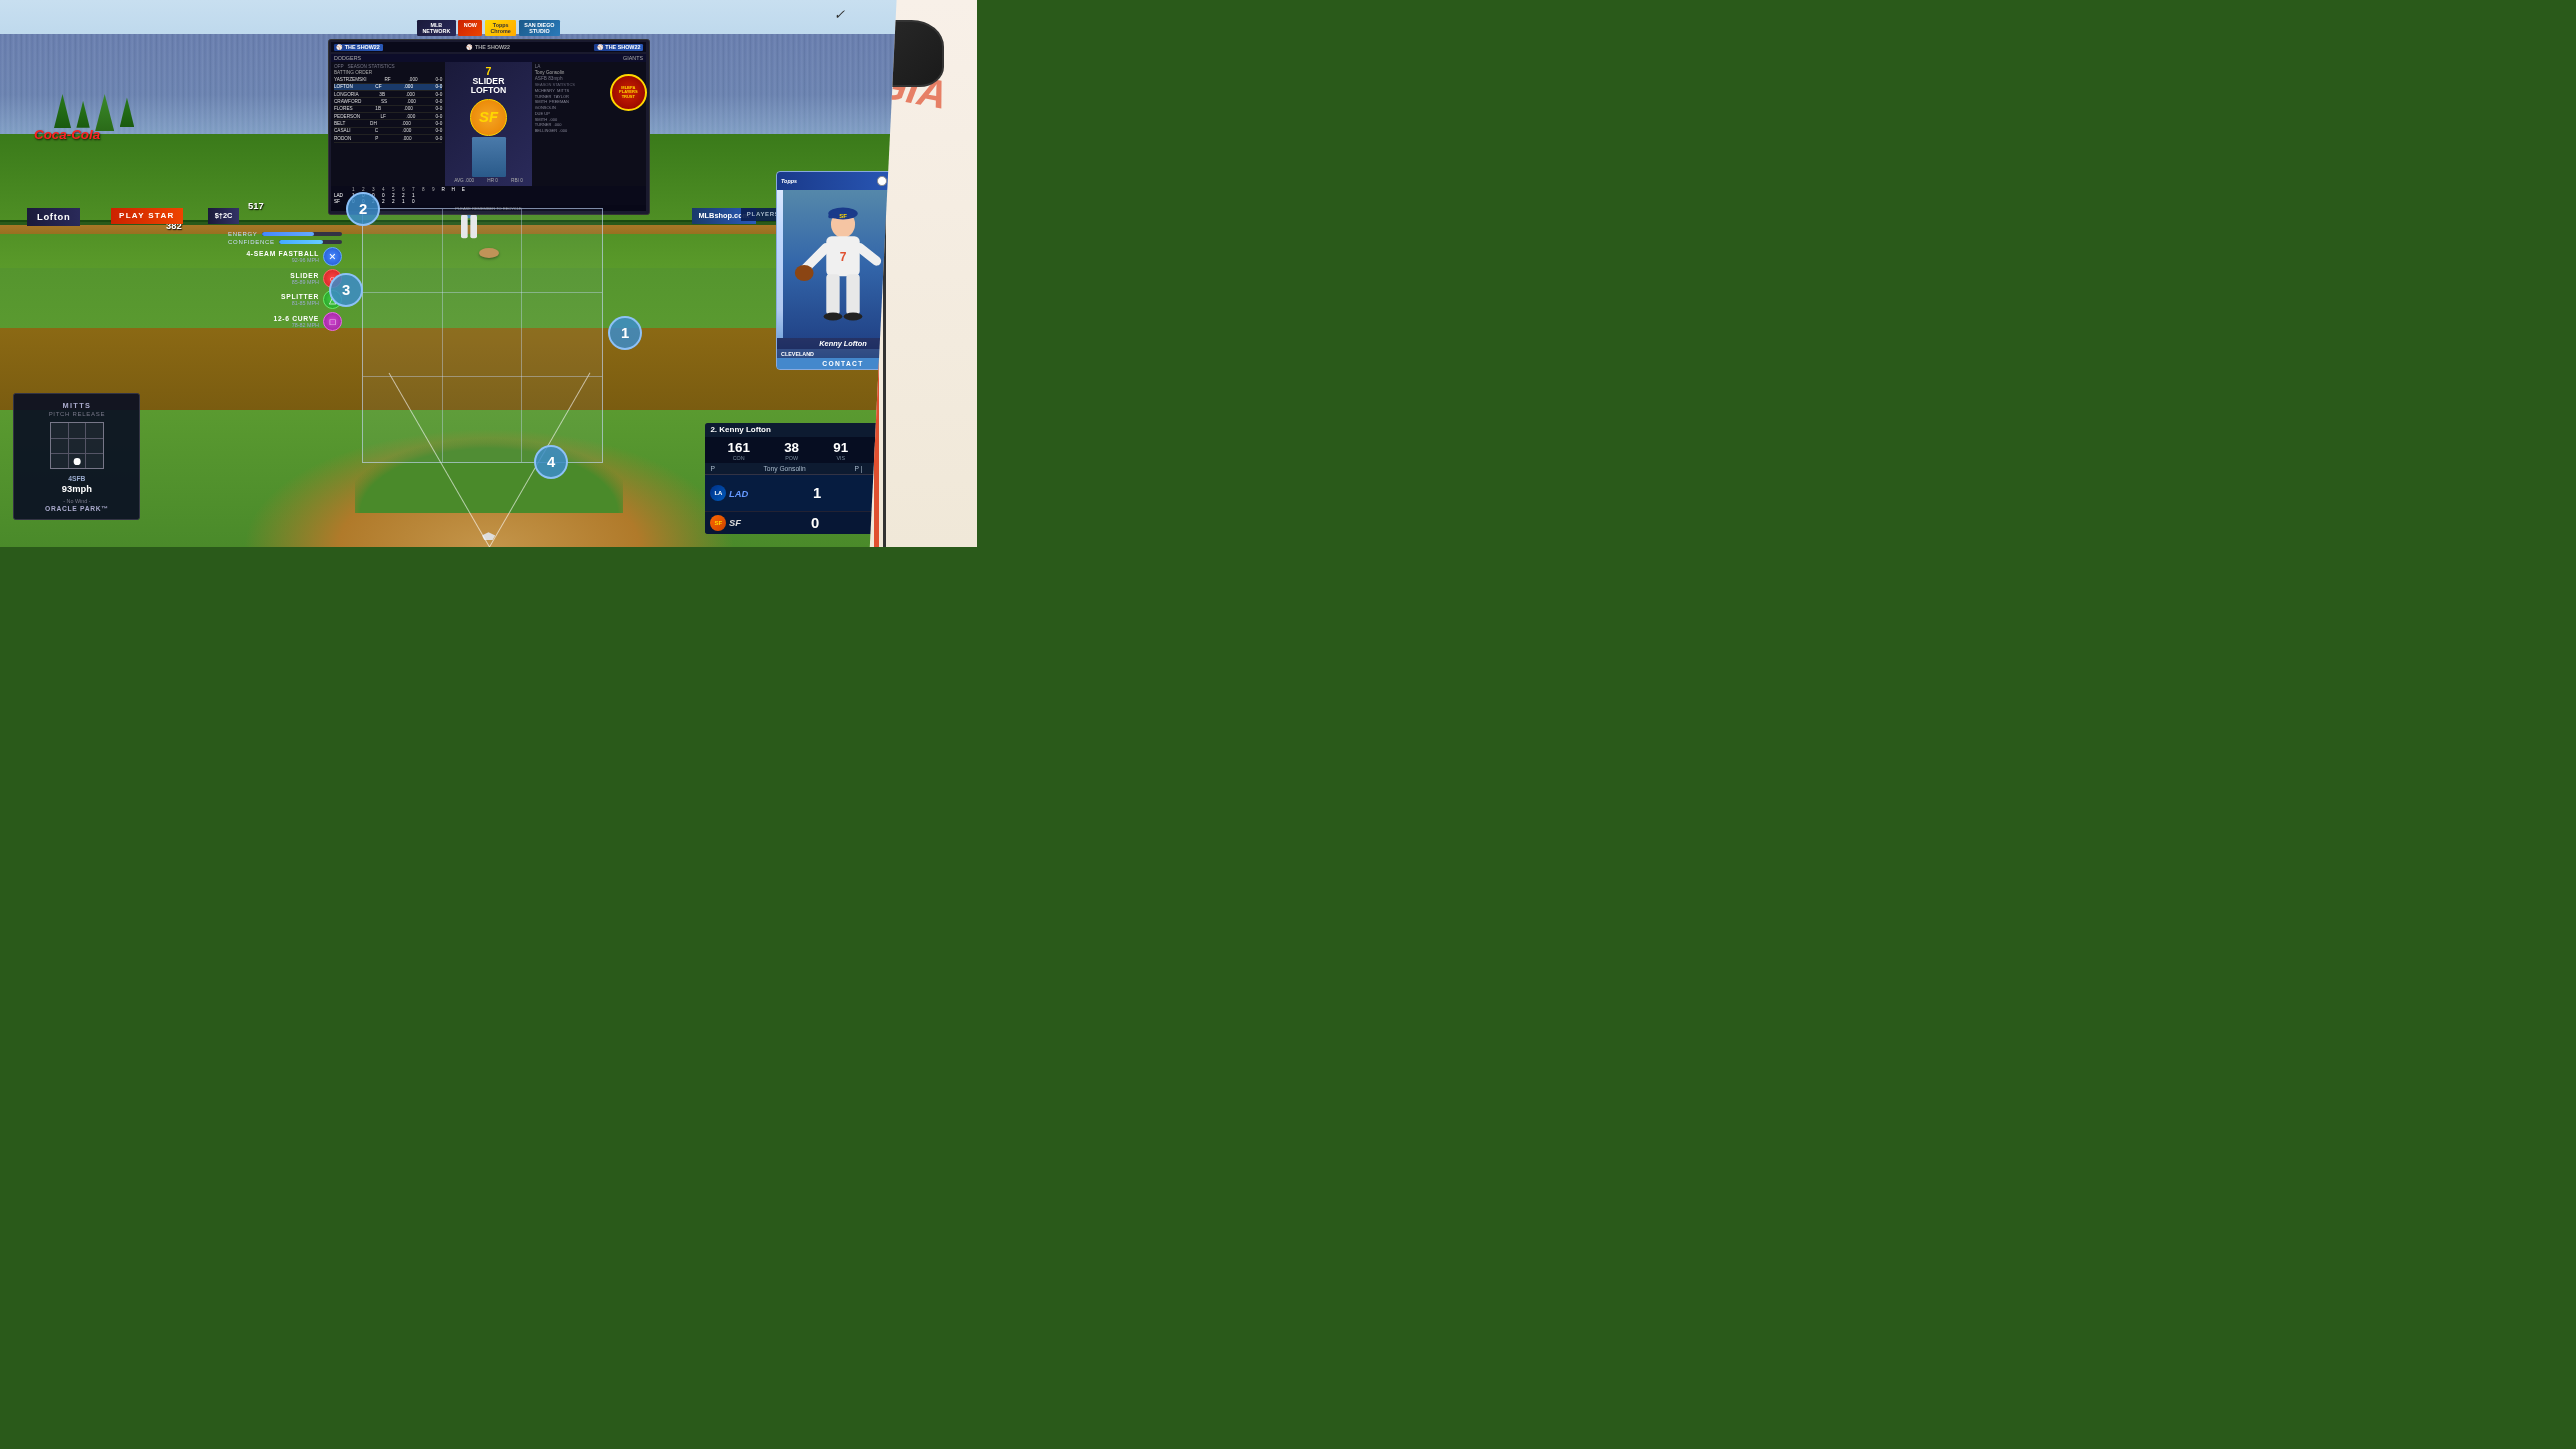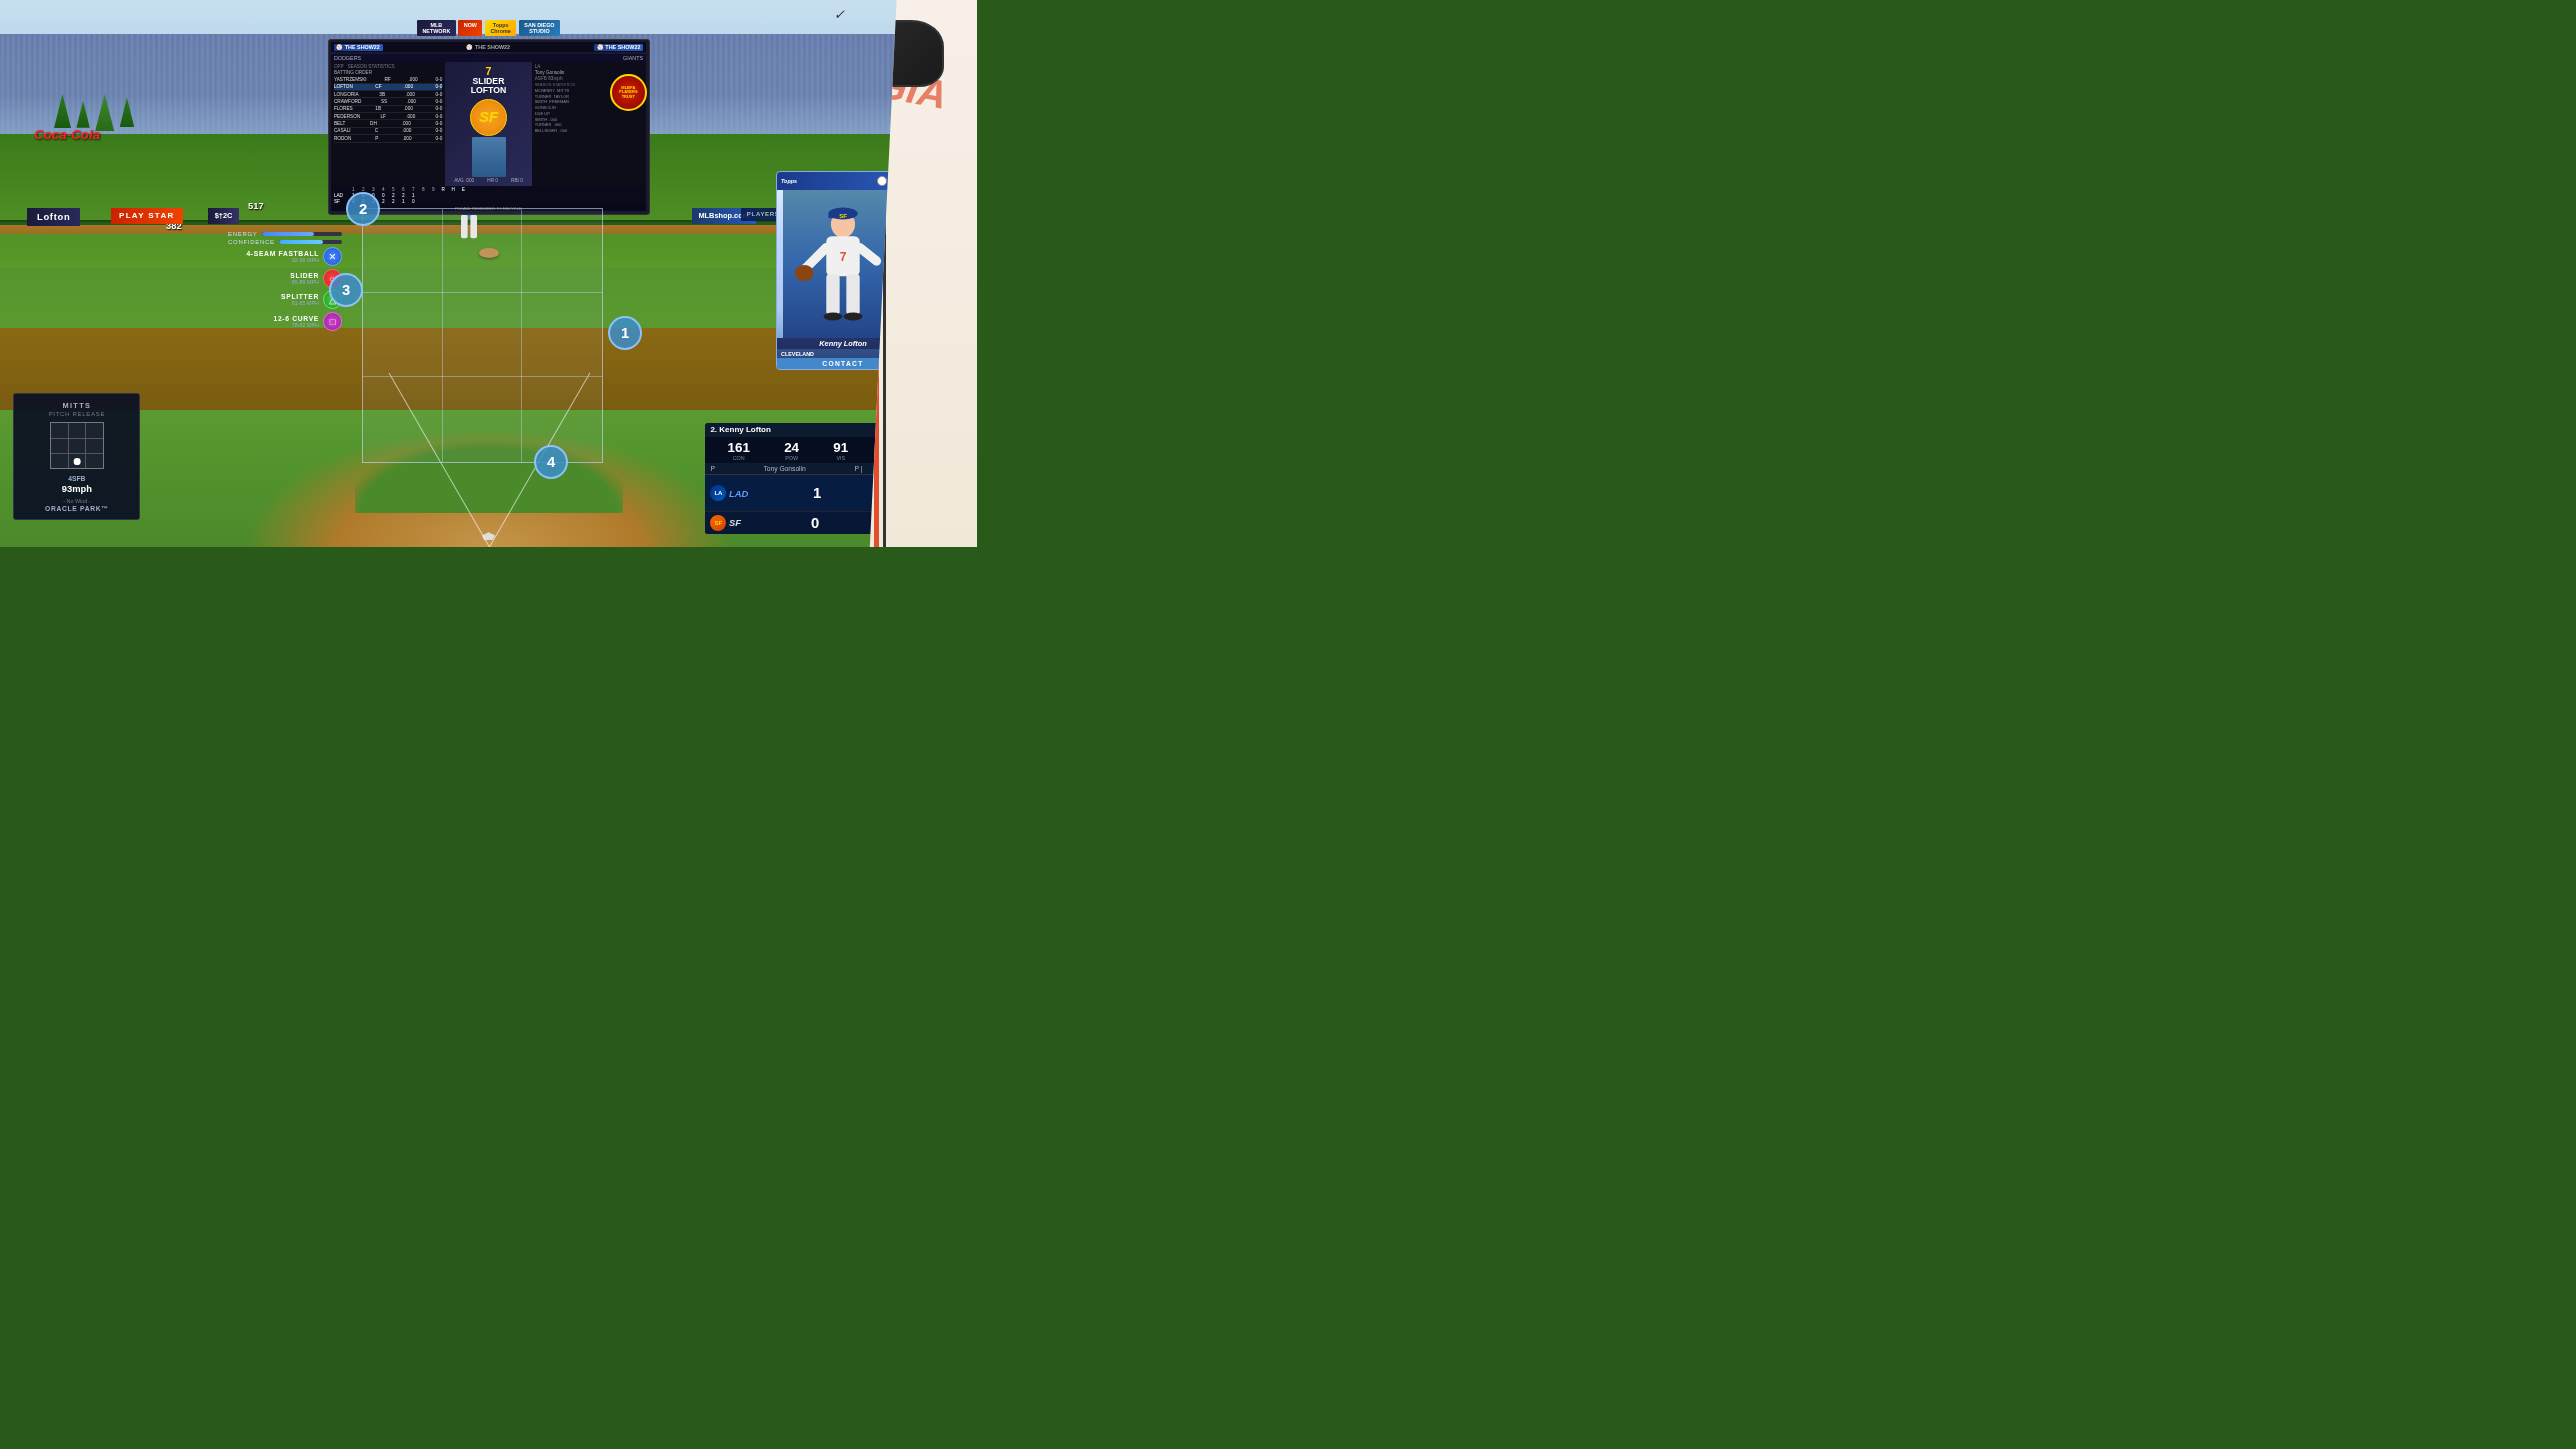--- a/index.html
+++ b/index.html
@@ -1020,21 +1020,21 @@
   <div class="batter-row">
     <span>2. </span><span>Kenny Lofton</span>
   </div>
 
   <div class="stats-row">
     <div class="stat-item">
       <span class="stat-value">161</span>
       <span class="stat-label">CON</span>
     </div>
     <div class="stat-item">
-      <span class="stat-value">24</span>
+      <span class="stat-value">38</span>
       <span class="stat-label">POW</span>
     </div>
     <div class="stat-item">
       <span class="stat-value">91</span>
       <span class="stat-label">VIS</span>
     </div>
     <div class="stat-item">
       <span class="stat-value">98</span>
       <span class="stat-label">SPD</span>
     </div>

